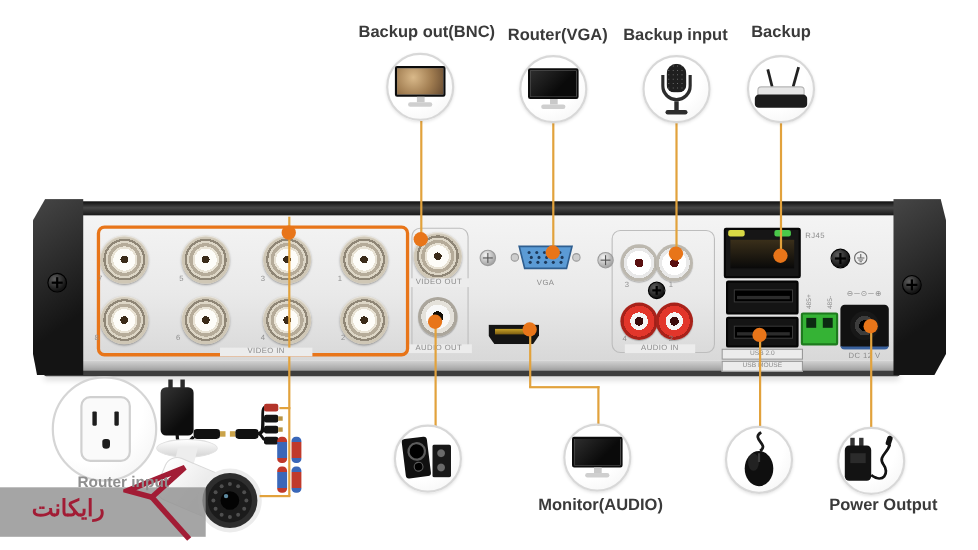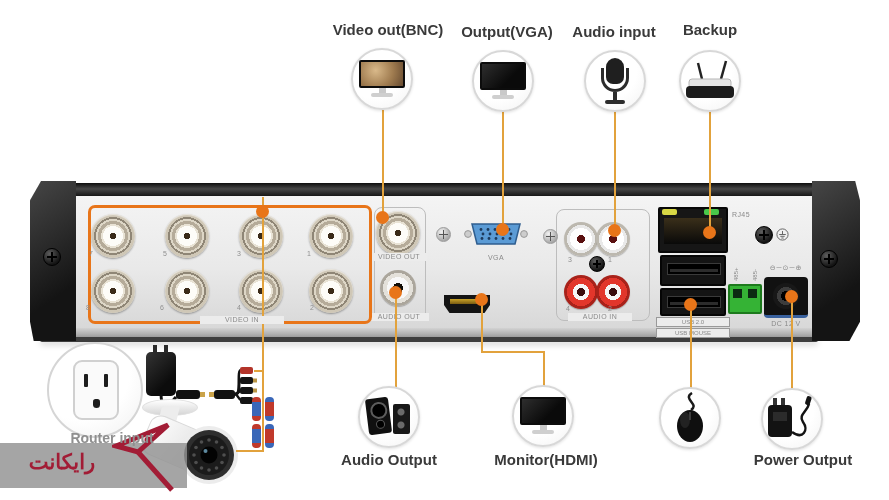--- a/index.html
+++ b/index.html
@@ -314,37 +314,37 @@
   <span class="dot" style="left:376px;top:211px;"></span>
   <span class="dot" style="left:496px;top:223px;"></span>
   <span class="dot" style="left:608px;top:224px;"></span>
   <span class="dot" style="left:703px;top:226px;"></span>
   <span class="dot" style="left:256px;top:205px;"></span>
   <span class="dot" style="left:389px;top:286px;"></span>
   <span class="dot" style="left:475px;top:293px;"></span>
   <span class="dot" style="left:684px;top:298px;"></span>
   <span class="dot" style="left:785px;top:290px;"></span>
 
-  <div class="lbl" style="left:308px;top:21px;width:160px;">Video out(BNC)</div>
+  <div class="lbl" style="left:308px;top:21px;width:160px;">Backup out(BNC)</div>
   <div class="circle" style="left:351px;top:48px;z-index:5;">
     <div class="icon-monitor pic">
       <div class="scr"></div>
         <div class="neck"></div>
         <div class="foot"></div>
     </div>
   </div>
-  <div class="lbl" style="left:427px;top:23px;width:160px;">Output(VGA)</div>
+  <div class="lbl" style="left:427px;top:23px;width:160px;">Router(VGA)</div>
   <div class="circle" style="left:472px;top:50px;z-index:5;">
     <div class="icon-monitor">
       <div class="scr"></div>
         <div class="neck"></div>
         <div class="foot"></div>
     </div>
   </div>
-  <div class="lbl" style="left:534px;top:23px;width:160px;">Audio input</div>
+  <div class="lbl" style="left:534px;top:23px;width:160px;">Backup input</div>
   <div class="circle" style="left:584px;top:50px;z-index:5;">
     <div class="icon-mic">
       <div class="head"></div>
         <div class="ring"></div>
         <div class="stem"></div>
         <div class="base"></div>
     </div>
   </div>
   <div class="lbl" style="left:630px;top:21px;width:160px;">Backup</div>
   <div class="circle" style="left:679px;top:50px;z-index:5;">
@@ -355,30 +355,29 @@
       <rect x="0" y="26" width="48" height="12" rx="4" fill="#1c1c1c"></rect>
     </svg>
   </div>
 
   <div class="circle" style="left:358px;top:386px;z-index:5;">
     <div class="icon-speakers">
       <div class="sp1"></div>
         <div class="sp2"></div>
     </div>
   </div>
-  <div class="lbl" style="left:309px;top:451px;width:160px;">Audio Output</div>
 
   <div class="circle" style="left:512px;top:385px;z-index:5;">
     <div class="icon-monitor">
       <div class="scr"></div>
         <div class="neck"></div>
         <div class="foot"></div>
     </div>
   </div>
-  <div class="lbl" style="left:466px;top:451px;width:160px;">Monitor(HDMI)</div>
+  <div class="lbl" style="left:466px;top:451px;width:160px;">Monitor(AUDIO)</div>
 
   <div class="circle" style="left:659px;top:387px;z-index:5;">
     <svg width="44" height="52" viewBox="0 0 44 52">
       <path d="M24,1 C14,7 32,12 23,18" fill="none" stroke="#1a1a1a" stroke-width="2.5"></path>
       <ellipse cx="22" cy="34" rx="13" ry="16" fill="#0f0f0f"></ellipse>
       <ellipse cx="17" cy="28" rx="5" ry="8" fill="#2e2e2e" opacity="0.6"></ellipse>
       <line x1="22" y1="20" x2="22" y2="28" stroke="#3c3c3c" stroke-width="2"></line>
     </svg>
   </div>
 

